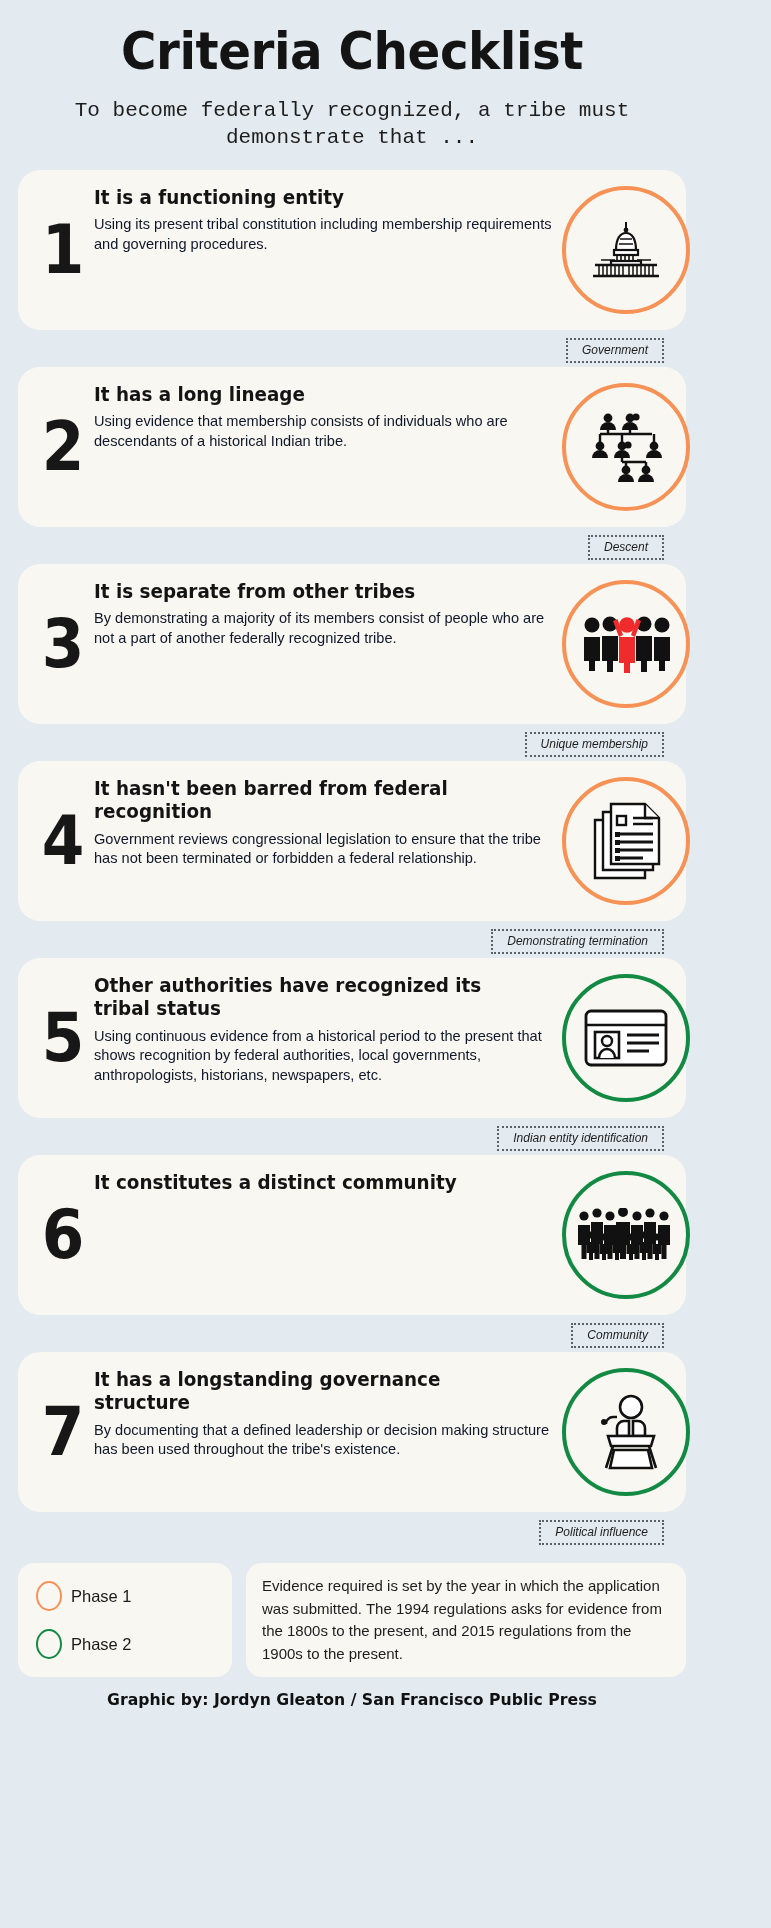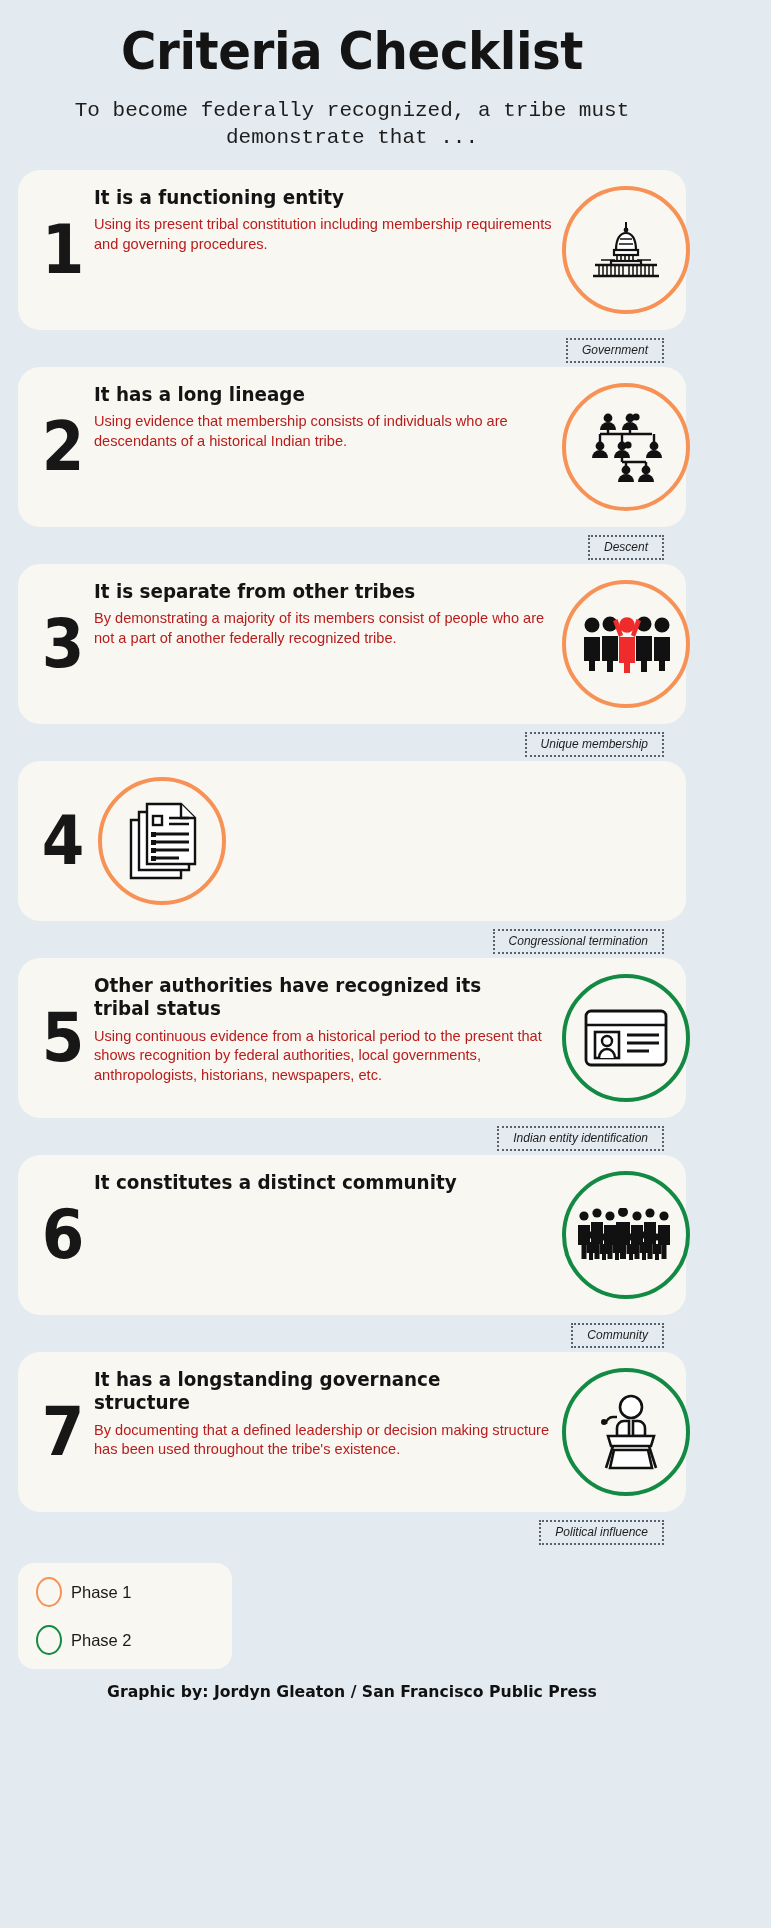--- a/index.html
+++ b/index.html
@@ -70,21 +70,21 @@
     font-weight:bold;
     color:#141414;
     line-height:1.2;
     margin-bottom:6px;
     font-family:"DejaVu Sans", sans-serif;
     transform:scaleX(0.94);
     transform-origin:left center;
   }
   .cbody{
     font-size:14.6px;
-    color:#b91c1c;
+    color:#0f172a;
     line-height:1.34;
     font-family:"Liberation Sans", sans-serif;
   }
 
   
   .iconwrap{
     flex:0 0 128px;
     width:128px;
     height:128px;
     position:relative;
@@ -285,20 +285,24 @@
         </div>
       </div>
       <div class="tagrow">
         <div class="tag">Unique membership</div>
       </div>
     </div>
 
     <div class="crit-block">
       <div class="card">
         <div class="num">4</div>
+        <div class="txt">
+          <div class="ctitle">It hasn't been barred from federal recognition</div>
+          <div class="cbody">Government reviews congressional legislation to ensure that the tribe has not been terminated or forbidden a federal relationship.</div>
+        </div>
         <div class="iconwrap">
           <div class="circle"></div>
           <div class="iconglyph">
             <svg width="74" height="78" viewBox="0 0 74 78" fill="#fff" stroke="#111" stroke-width="2.4">
               <path d="M6 18 h38 l12 12 v46 h-50 z"></path>
               <path d="M14 10 h38 l12 12 v46 h-50 z"></path>
               <path d="M22 2 h34 l14 14 v46 h-48 z"></path>
               <path d="M56 2 v14 h14"></path>
               <rect x="28" y="14" width="9" height="9"></rect>
               <path d="M44 16 h20 M44 22 h20" stroke-width="2.6"></path>
@@ -307,21 +311,21 @@
                 <rect x="26" y="30" width="5" height="5"></rect>
                 <rect x="26" y="38" width="5" height="5"></rect>
                 <rect x="26" y="46" width="5" height="5"></rect>
                 <rect x="26" y="54" width="5" height="5"></rect>
               </g>
             </svg>
           </div>
         </div>
       </div>
       <div class="tagrow">
-        <div class="tag">Congressional termination</div>
+        <div class="tag">Demonstrating termination</div>
       </div>
     </div>
 
     <div class="crit-block">
       <div class="card">
         <div class="num">5</div>
         <div class="txt">
           <div class="ctitle">Other authorities have recognized its tribal status</div>
           <div class="cbody">Using continuous evidence from a historical period to the present that shows recognition by federal authorities, local governments, anthropologists, historians, newspapers, etc.</div>
         </div>
@@ -425,17 +429,18 @@
     <div class="legend">
       <div class="legend-item">
         <div class="legend-dot"></div>
         <div class="legend-label">Phase 1</div>
       </div>
       <div class="legend-item">
         <div class="legend-dot green"></div>
         <div class="legend-label">Phase 2</div>
       </div>
     </div>
+    <div class="note">Evidence required is set by the year in which the application was submitted. The 1994 regulations asks for evidence from the 1800s to the present, and 2015 regulations from the 1900s to the present.</div>
   </div>
 
   <div class="credit">Graphic by: Jordyn Gleaton / San Francisco Public Press</div>
 
 </div>
 
 </body></html>

